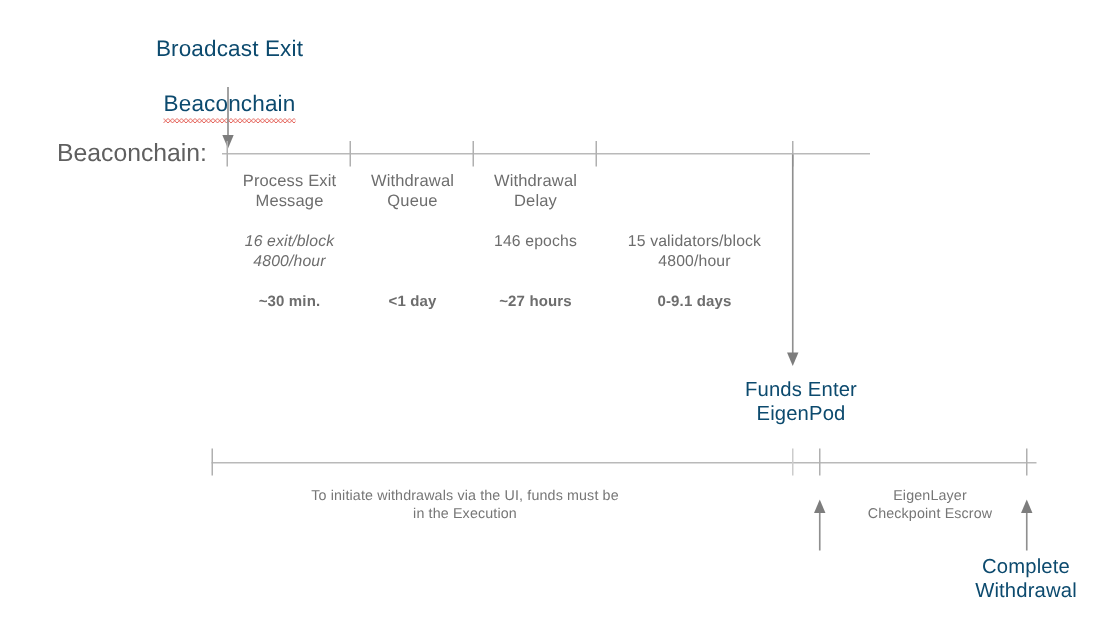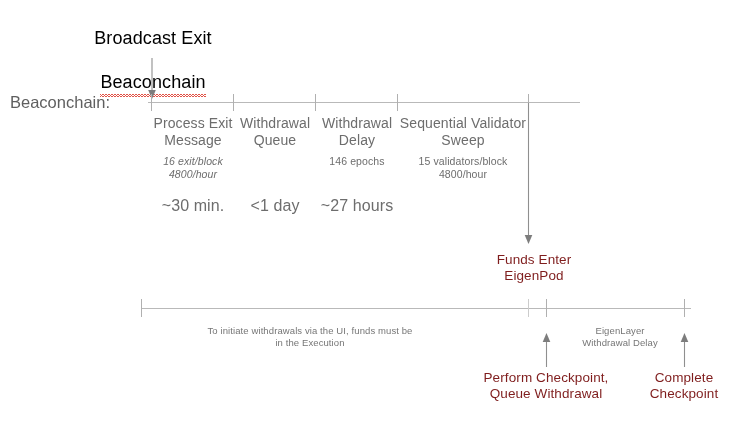--- a/index.html
+++ b/index.html
@@ -21,43 +21,44 @@
     text-align: center;
     line-height: 1.22;
     white-space: pre-line;
     color: #6e6e6e;
     letter-spacing: 0.1px;
   }
   .row-label {
     position: absolute;
     font-size: 16.5px;
     color: #5f5f5f;
-    text-align: left;
+    text-align: right;
     line-height: 1.2;
     white-space: nowrap;
   }
   .title-txt {
-    font-size: 18px;
-    color: #000000;
+    font-size: 15px;
+    color: #0c4a6e;
   }
   .phase-name {
-    font-size: 14px;
+    font-size: 11px;
     color: #6d6d6d;
   }
   .phase-rate {
     font-size: 10.5px;
     color: #6d6d6d;
   }
   .phase-dur {
-    font-size: 16px;
+    font-size: 10px;
     color: #6d6d6d;
+    font-weight: bold;
   }
   .big-note {
     font-size: 13.5px;
-    color: #7f1d1d;
+    color: #0c4a6e;
   }
   .small-note {
     font-size: 9.5px;
     color: #767676;
   }
   .escrow-note {
     font-size: 9.5px;
     color: #767676;
   }
   .axis {
@@ -129,24 +130,23 @@
 
   <div class="txt phase-name" style="left:234px; top:115px; width:82px;">Withdrawal
 Queue</div>
   <div class="txt phase-dur" style="left:234px; top:196px; width:82px;">&lt;1 day</div>
 
   <div class="txt phase-name" style="left:316px; top:115px; width:82px;">Withdrawal
 Delay</div>
   <div class="txt phase-rate" style="left:316px; top:155px; width:82px;">146 epochs</div>
   <div class="txt phase-dur" style="left:316px; top:196px; width:82px;">~27 hours</div>
 
-  <div class="txt phase-name" style="left:398px; top:115px; width:130px;">Sequential Validator
-Sweep</div>
   <div class="txt phase-rate" style="left:398px; top:155px; width:130px;">15 validators/block
 4800/hour</div>
+  <div class="txt phase-dur" style="left:398px; top:196px; width:130px;">0-9.1 days</div>
 
   <svg class="arrow-svg" style="left:517px; top:103px;" width="24" height="142" viewBox="0 0 24 142">
     <line x1="11.5" y1="0" x2="11.5" y2="134" stroke="#8f8f8f" stroke-width="1.1"></line>
     <polygon points="11.5,141 7.7,132 15.3,132" fill="#7d7d7d"></polygon>
   </svg>
 
   <div class="txt big-note" style="left:458px; top:252px; width:152px;">Funds Enter
 EigenPod</div>
 
 
@@ -154,31 +154,29 @@
 
   <div class="tick" style="left:141px; top:299px; height:18px;"></div>
   <div class="tick light" style="left:528px; top:299px; height:18px;"></div>
   <div class="tick" style="left:546px; top:299px; height:18px;"></div>
   <div class="tick" style="left:684px; top:299px; height:18px;"></div>
 
   <div class="txt small-note" style="left:170px; top:325px; width:280px;">To initiate withdrawals via the UI, funds must be
 in the Execution</div>
 
   <div class="txt escrow-note" style="left:553px; top:325px; width:134px;">EigenLayer
-Withdrawal Delay</div>
+Checkpoint Escrow</div>
 
   <svg class="arrow-svg" style="left:536px; top:333px;" width="22" height="34" viewBox="0 0 22 34">
     <line x1="10.5" y1="34" x2="10.5" y2="7" stroke="#8f8f8f" stroke-width="1.1"></line>
     <polygon points="10.5,0 6.7,9 14.3,9" fill="#7d7d7d"></polygon>
   </svg>
 
   <svg class="arrow-svg" style="left:674px; top:333px;" width="22" height="34" viewBox="0 0 22 34">
     <line x1="10.5" y1="34" x2="10.5" y2="7" stroke="#8f8f8f" stroke-width="1.1"></line>
     <polygon points="10.5,0 6.7,9 14.3,9" fill="#7d7d7d"></polygon>
   </svg>
 
-  <div class="txt big-note" style="left:466px; top:370px; width:160px;">Perform Checkpoint,
-Queue Withdrawal</div>
 
   <div class="txt big-note" style="left:632px; top:370px; width:104px;">Complete
-Checkpoint</div>
+Withdrawal</div>
 
 </div>
 
 </body></html>

